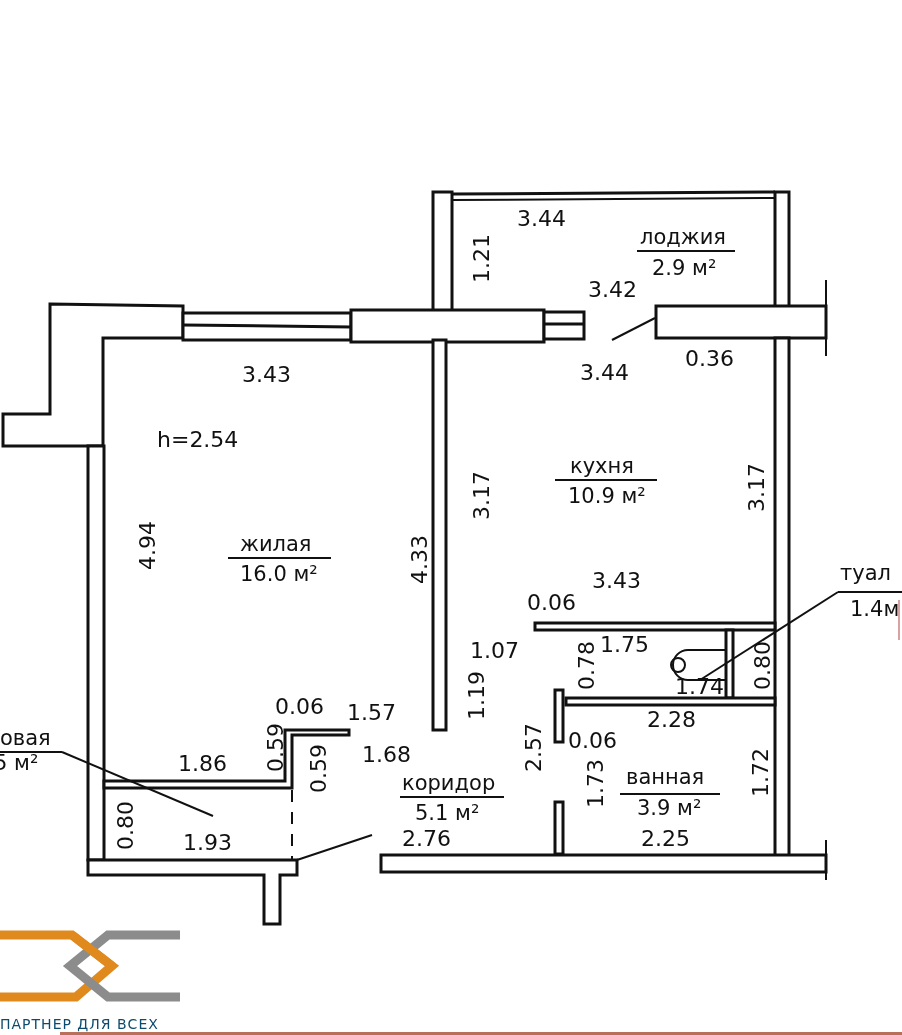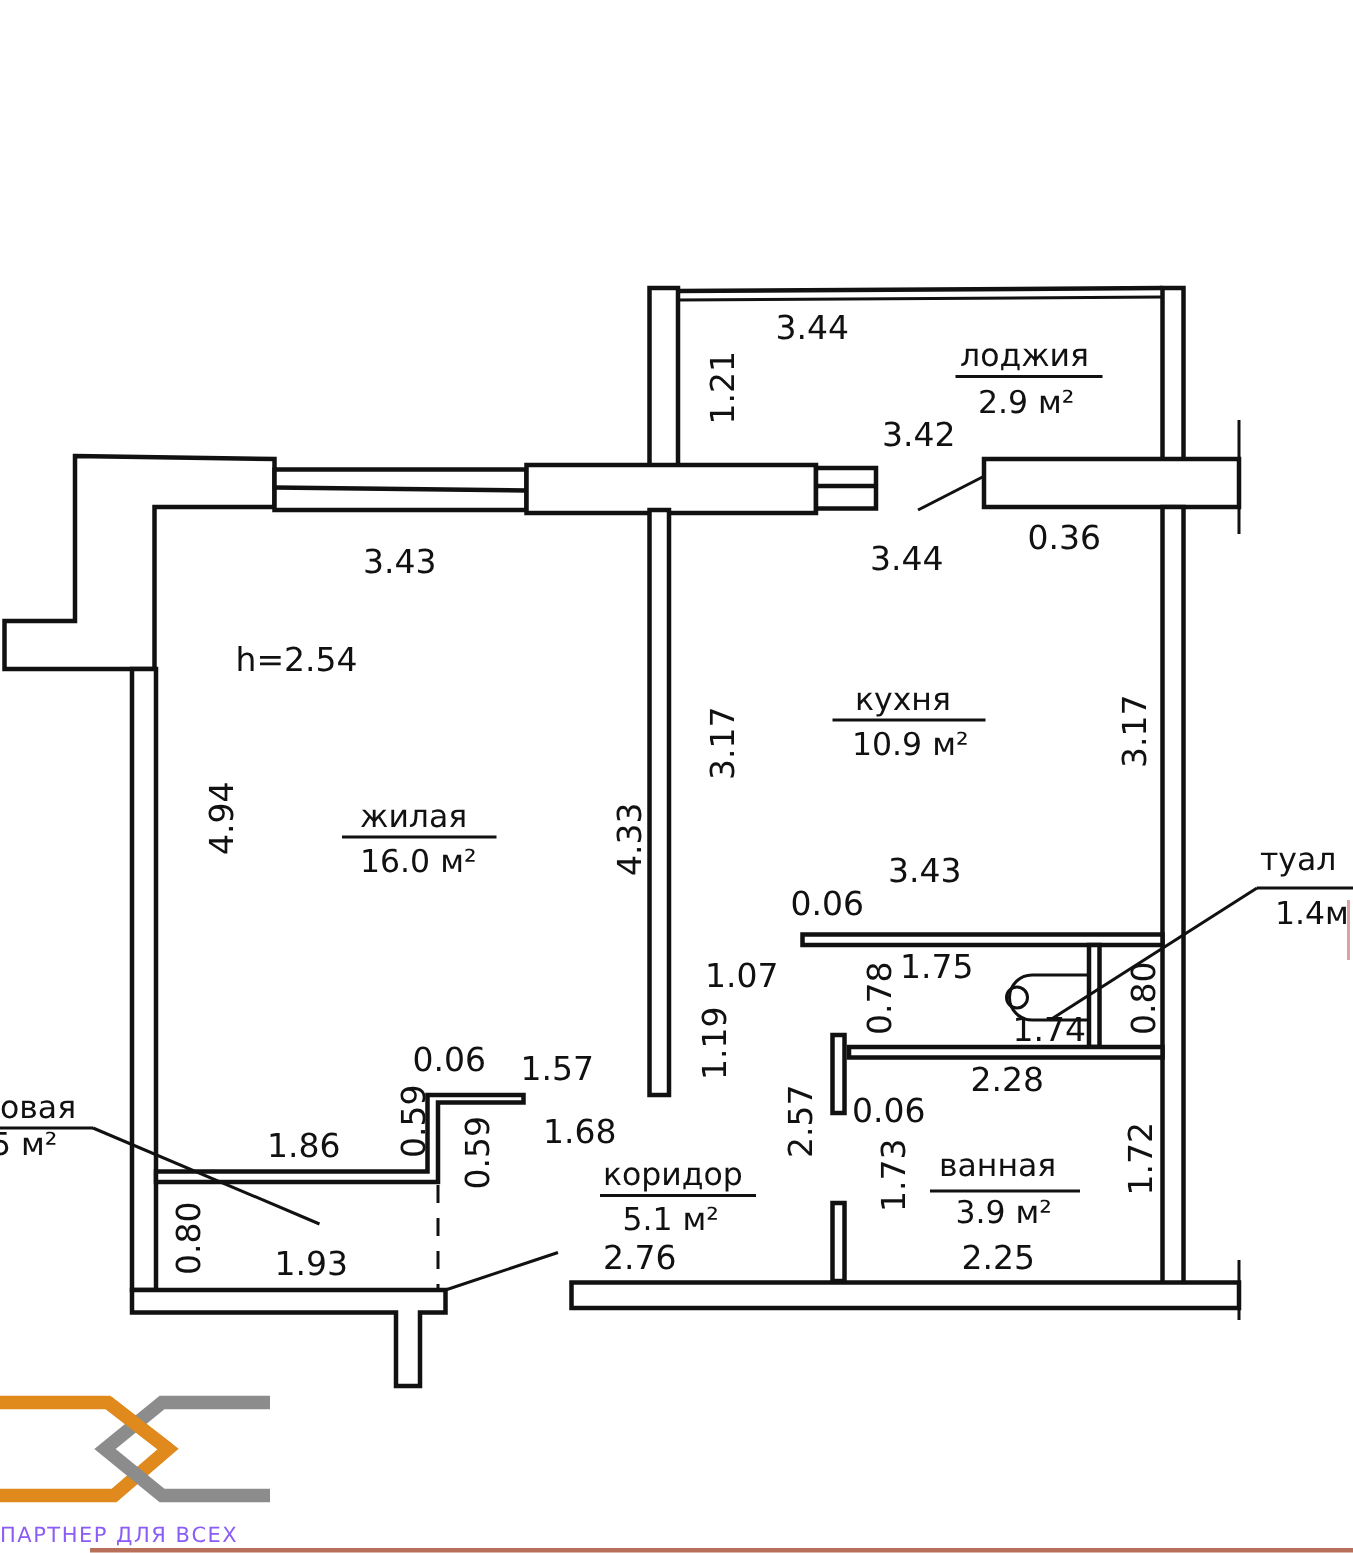--- a/index.html
+++ b/index.html
@@ -5,21 +5,21 @@
     html, body { margin: 0; padding: 0; background: #ffffff; }
     body { width: 902px; height: 1035px; position: relative; overflow: hidden; font-family: "DejaVu Sans", sans-serif; }
     #plan { position: absolute; left: 0; top: 0; width: 902px; height: 1035px; }
     .wall { fill: #ffffff; stroke: #111111; stroke-width: 3; }
     .wline { stroke: #111111; stroke-width: 3; fill: none; }
     .thin { stroke: #111111; stroke-width: 2; fill: none; }
     .lead { stroke: #111111; stroke-width: 2; fill: none; }
     .dim { font-family: "DejaVu Sans", sans-serif; font-size: 22px; fill: #111111; }
     .lbl { font-family: "DejaVu Sans", sans-serif; font-size: 21px; fill: #111111; }
     .area { font-family: "DejaVu Sans", sans-serif; font-size: 21px; fill: #111111; }
-    .brand { position: absolute; left: 0; top: 1016px; font-family: "DejaVu Sans", sans-serif; font-size: 14px; letter-spacing: 1px; color: #8b5cf6; white-space: nowrap; }
+    .brand { position: absolute; left: 0; top: 1016px; font-family: "DejaVu Sans", sans-serif; font-size: 14px; letter-spacing: 1px; color: #0c4a6e; white-space: nowrap; }
     .bottom-line { position: absolute; left: 60px; top: 1032px; width: 842px; height: 3px; background: #b9705a; }
     .right-mark { position: absolute; left: 898px; top: 600px; width: 2px; height: 40px; background: #d9a3a3; }
   </style>
 </head>
 <body>
 
 <svg id="plan" viewBox="0 0 902 1035" xmlns="http://www.w3.org/2000/svg">
 
   <g>
     <rect class="wall" x="433" y="192" width="19" height="122"></rect>

